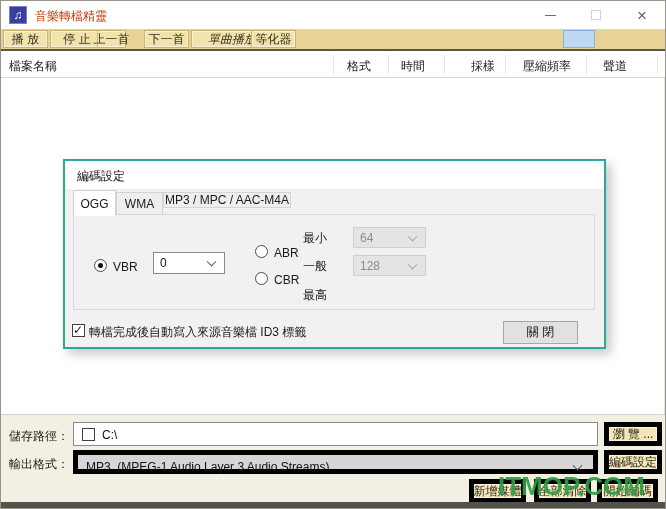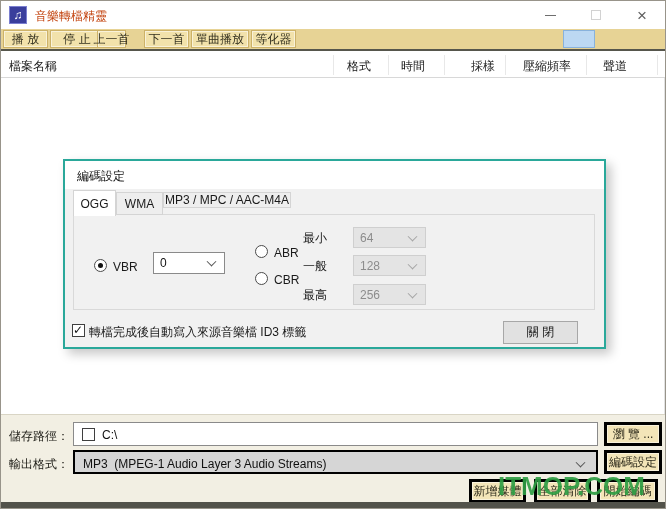--- a/index.html
+++ b/index.html
@@ -49,23 +49,23 @@
   .cbx { position:absolute; width:13px; height:13px; border:1px solid #3f3f3f; background:#fff; }
   .cbx-checked::after { content:"✓"; position:absolute; left:0px; top:-2px; font-family:"DejaVu Sans", sans-serif; font-size:12px; font-weight:bold; color:#111; }
 
   .graybtn { position:absolute; background:#e1e1e1; border:1px solid #a7a7a7; display:flex; align-items:center; justify-content:center; color:#111; }
 
   
   .bottompanel { position:absolute; left:0; right:0; top:413px; height:90px; background:#f2efe3; border-top:1px solid #d9d5c5; }
   .blabel { position:absolute; white-space:nowrap; color:#21201a; }
   .pathfield { position:absolute; left:72px; top:7px; width:525px; height:24px; background:#fff; border:1px solid #8a8a8a; }
   .pathtext { position:absolute; left:28px; top:5px; color:#111; }
-  .fmtdd { position:absolute; left:72px; top:35px; width:525px; height:24px; background:#d6d6d6; border:2px solid #000000; }
+  .fmtdd { position:absolute; left:72px; top:35px; width:525px; height:24px; background:#d6d6d6; border:5px solid #000000; }
   .fmttext { position:absolute; left:8px; top:5px; white-space:pre; color:#111; }
-  .gbtn { position:absolute; background:#f3e5b8; border:3px solid #000000; box-shadow: inset 0 0 0 1px rgba(255,255,255,.5); display:flex; align-items:center; justify-content:center; color:#2f2c1c; white-space:nowrap; }
+  .gbtn { position:absolute; background:#f3e5b8; border:5px solid #000000; box-shadow: inset 0 0 0 1px rgba(255,255,255,.5); display:flex; align-items:center; justify-content:center; color:#2f2c1c; white-space:nowrap; }
 
   .watermark { position:absolute; left:497px; top:470px; font-size:26px; font-weight:bold; color:#2f9e44; opacity:.92; z-index:6; letter-spacing:0; white-space:nowrap; }
   .bottomstrip { position:absolute; left:0; right:0; bottom:0; height:6px; background:#52524a; z-index:5; }
 </style>
 </head>
 <body>
 
 <div id="app">
 
   <div class="titlebar">
@@ -88,21 +88,21 @@
       </div>
     <div class="tbtn" style="left:49px; width:54px;">
         <span>停 止</span>
       </div>
     <div class="tbtn" style="left:96px; width:29px;">
         <span>上一首</span>
       </div>
     <div class="tbtn" style="left:143px; width:45px;">
         <span>下一首</span>
       </div>
-    <div class="tbtn" style="left:190px; width:58px;">
+    <div class="tbtn" style="left:190px; width:82px;font-style:italic;">
         <span>單曲播放</span>
       </div>
     <div class="tbtn" style="left:250px; width:45px;">
         <span>等化器</span>
       </div>
     <div class="tblue"></div>
   </div>
 
   <div class="listheader">
     <span class="hcell" style="left:8px;">檔案名稱</span>
@@ -153,24 +153,20 @@
       <div class="dd dd-dis" style="left:279px; top:12px; width:73px; height:21px;">
         <span>64</span>
         <div class="chev"></div>
       </div>
       <span class="rlabel" style="left:229px; top:43px;">一般</span>
       <div class="dd dd-dis" style="left:279px; top:40px; width:73px; height:21px;">
         <span>128</span>
         <div class="chev"></div>
       </div>
       <span class="rlabel" style="left:229px; top:72px;">最高</span>
-      <div class="dd dd-dis" style="left:279px; top:69px; width:73px; height:21px;">
-        <span>256</span>
-        <div class="chev"></div>
-      </div>
     </div>
 
     <div class="cbx cbx-checked" style="left:7px; top:163px;"></div>
     <span class="rlabel" style="position:absolute; left:24px; top:163px;">轉檔完成後自動寫入來源音樂檔 ID3 標籤</span>
     <div class="graybtn" style="left:438px; top:160px; width:75px; height:23px;">
         <span>關 閉</span>
       </div>
   </div>
 
   <div class="bottompanel">

